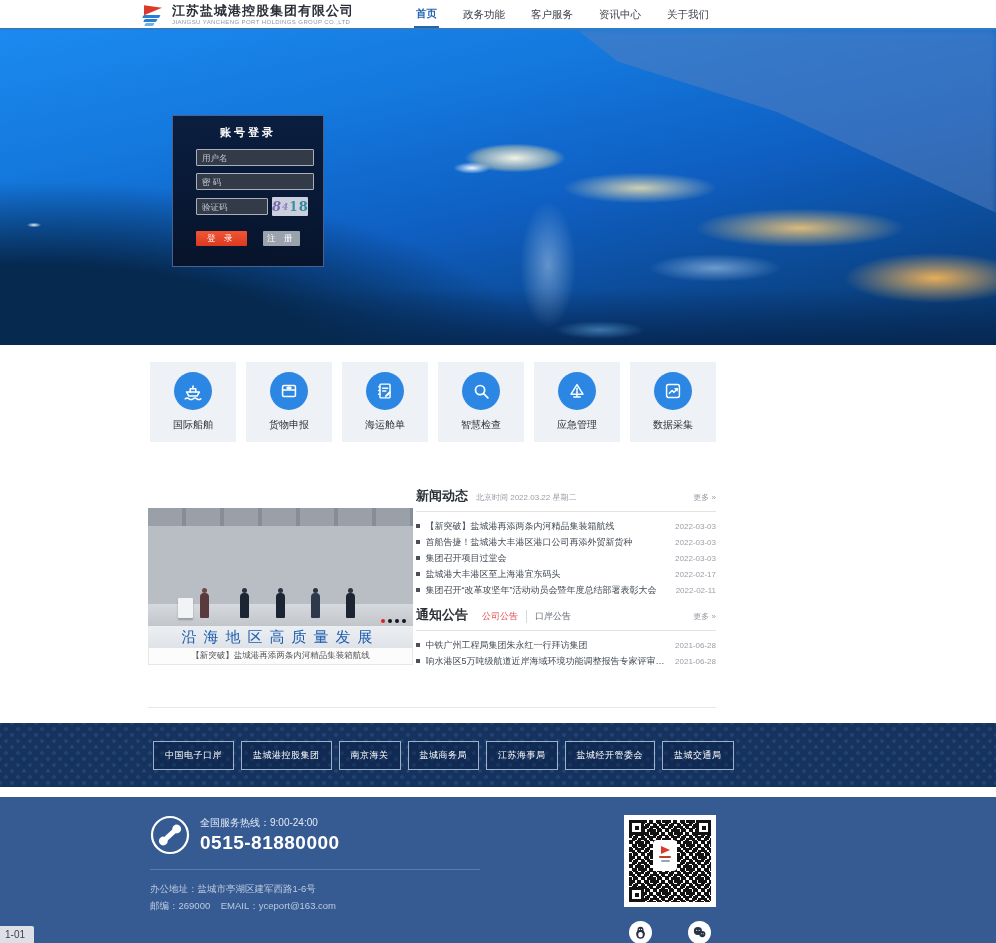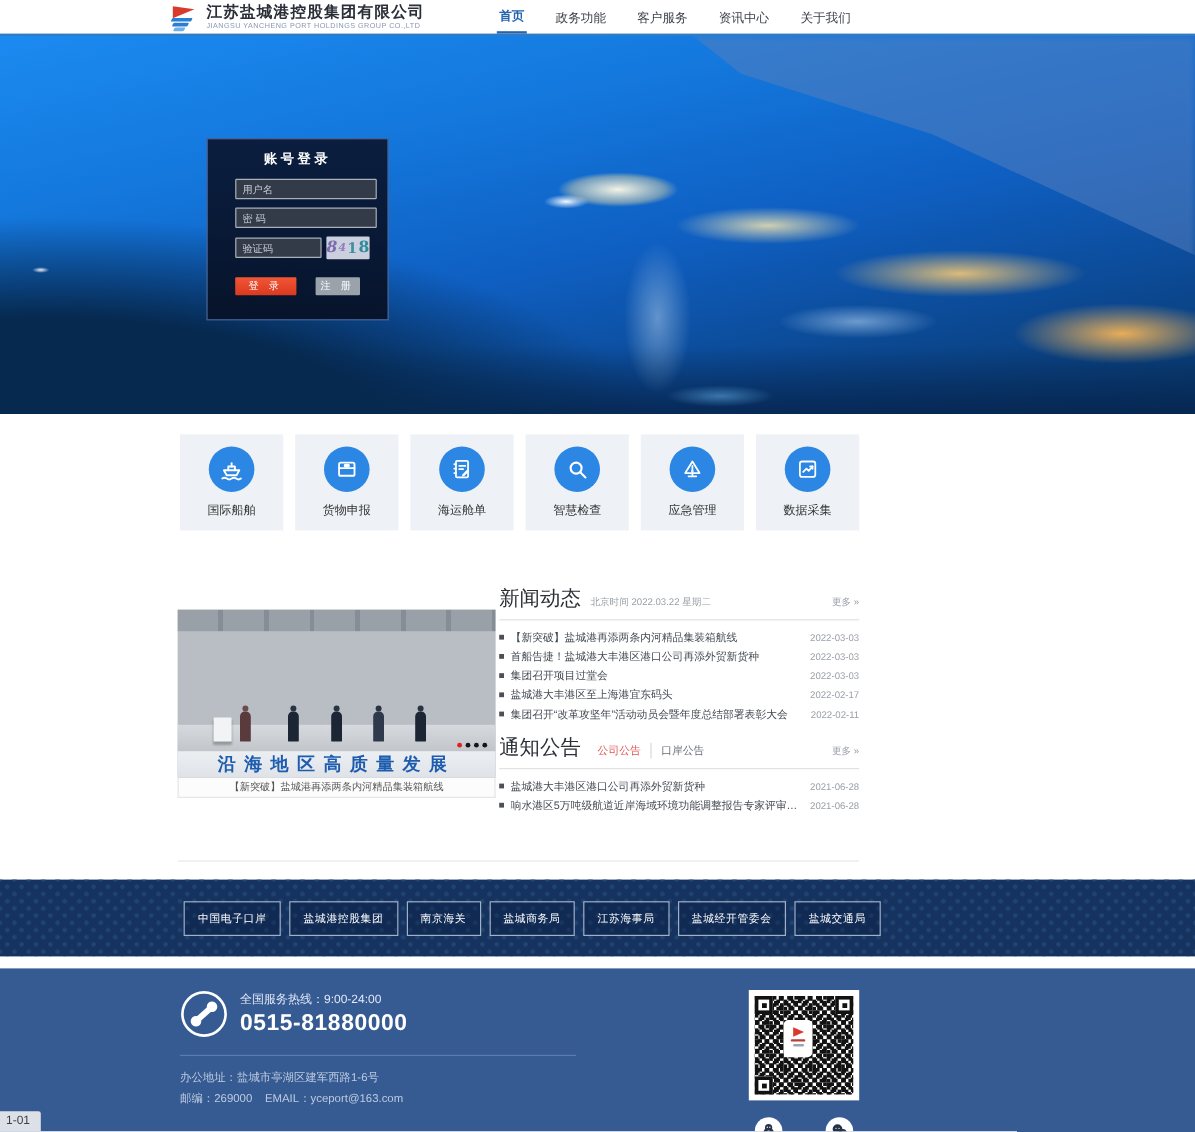--- a/index.html
+++ b/index.html
@@ -86,30 +86,30 @@
   .s-date { text-align:center; color:#cfe0ff; font-size:5px; margin-top:4px; letter-spacing:2px; }
   .slide-floor { position:absolute; left:0; right:0; bottom:22px; height:22px; background:linear-gradient(180deg,#d6d9dd,#c2c6cb); }
   .podium { position:absolute; left:30px; bottom:30px; width:15px; height:20px; background:#f2f3f5; border-radius:1px;
         box-shadow:0 2px 2px rgba(0,0,0,.25); }
   .fig { position:absolute; bottom:30px; width:9px; height:25px; background:#1b2533; border-radius:4px 4px 1px 1px; }
   .fig::before { content:""; position:absolute; top:-5px; left:2px; width:5px; height:5px; border-radius:50%; background:#2a3342; }
   .figA { left:52px; background:#5a3a3c; } .figA::before{ background:#6b4a4a; }
   .figB { left:92px; } .figC { left:128px; } .figD { left:163px; background:#2e3a4c; } .figE { left:198px; }
   .slide-banner { position:absolute; left:0; right:0; bottom:0; height:22px; background:linear-gradient(180deg,#eceff2,#dfe3e8);
         display:flex; align-items:center; justify-content:center; overflow:hidden; }
-  .slide-banner span { font-size:15px; font-weight:bold; color:#1d5cae; letter-spacing:7px; white-space:nowrap; }
+  .slide-banner span { font-size:15px; font-weight:normal; color:#1d5cae; letter-spacing:7px; white-space:nowrap; }
   .dots { position:absolute; right:7px; bottom:25px; display:flex; gap:3px; }
   .dot { width:4px; height:4px; border-radius:50%; background:#15161a; cursor:pointer; }
   .dot.active { background:#e02020; }
   .caption { height:17px; border:1px solid #e7e7e7; border-top:none; background:#fcfcfc;
         display:flex; align-items:center; justify-content:center; font-size:8.5px; color:#555; }
 
   .news-col { flex:1; min-width:0; }
   .sec-head { display:flex; align-items:baseline; border-bottom:1px solid #e2e2e2; padding-bottom:6px; }
-  .sec-title { font-size:17px; font-weight:normal; color:#2b2f36;text-align:center; }
+  .sec-title { font-size:13px; font-weight:bold; color:#2b2f36;text-align:center; }
   .sec-sub { font-size:8px; color:#9aa0a8; margin-left:8px; }
   .more { margin-left:auto; font-size:8px; color:#9aa0a8; text-decoration:none; cursor:pointer; }
   .nlist { list-style:none; padding:6px 0 2px; }
   .nitem { display:flex; align-items:center; height:16px; cursor:pointer; }
   .sq { width:3.5px; height:3.5px; background:#4a4f58; margin-right:6px; flex:none; }
   .ntitle { font-size:9px; color:#444a53; white-space:nowrap; overflow:hidden; text-overflow:ellipsis; flex:1; }
   .ndate { font-size:8px; color:#9aa0a8; margin-left:10px; flex:none; }
   .sec-head.second { margin-top:6px; }
   .tabs { display:flex; align-items:baseline; margin-left:6px; }
   .tab { font-size:9px; color:#666c76; padding:0 8px; cursor:pointer; }
@@ -333,21 +333,21 @@
         <span class="sec-title">通知公告</span>
         <div class="tabs">
           <span class="tab active">公司公告</span>
           <span class="tab">口岸公告</span>
         </div>
         <a class="more">更多 »</a>
       </div>
       <ul class="nlist">
         <li class="nitem">
           <span class="sq"></span>
-            <span class="ntitle">盐城港大丰港区港口公司再添外贸新货种</span>
+            <span class="ntitle">中铁广州工程局集团朱永红一行拜访集团</span>
             <span class="ndate">2021-06-28</span>
           </li>
         <li class="nitem">
           <span class="sq"></span>
             <span class="ntitle">响水港区5万吨级航道近岸海域环境功能调整报告专家评审会在南京顺利召开</span>
             <span class="ndate">2021-06-28</span>
           </li>
       </ul>
     </div>
   </div>

